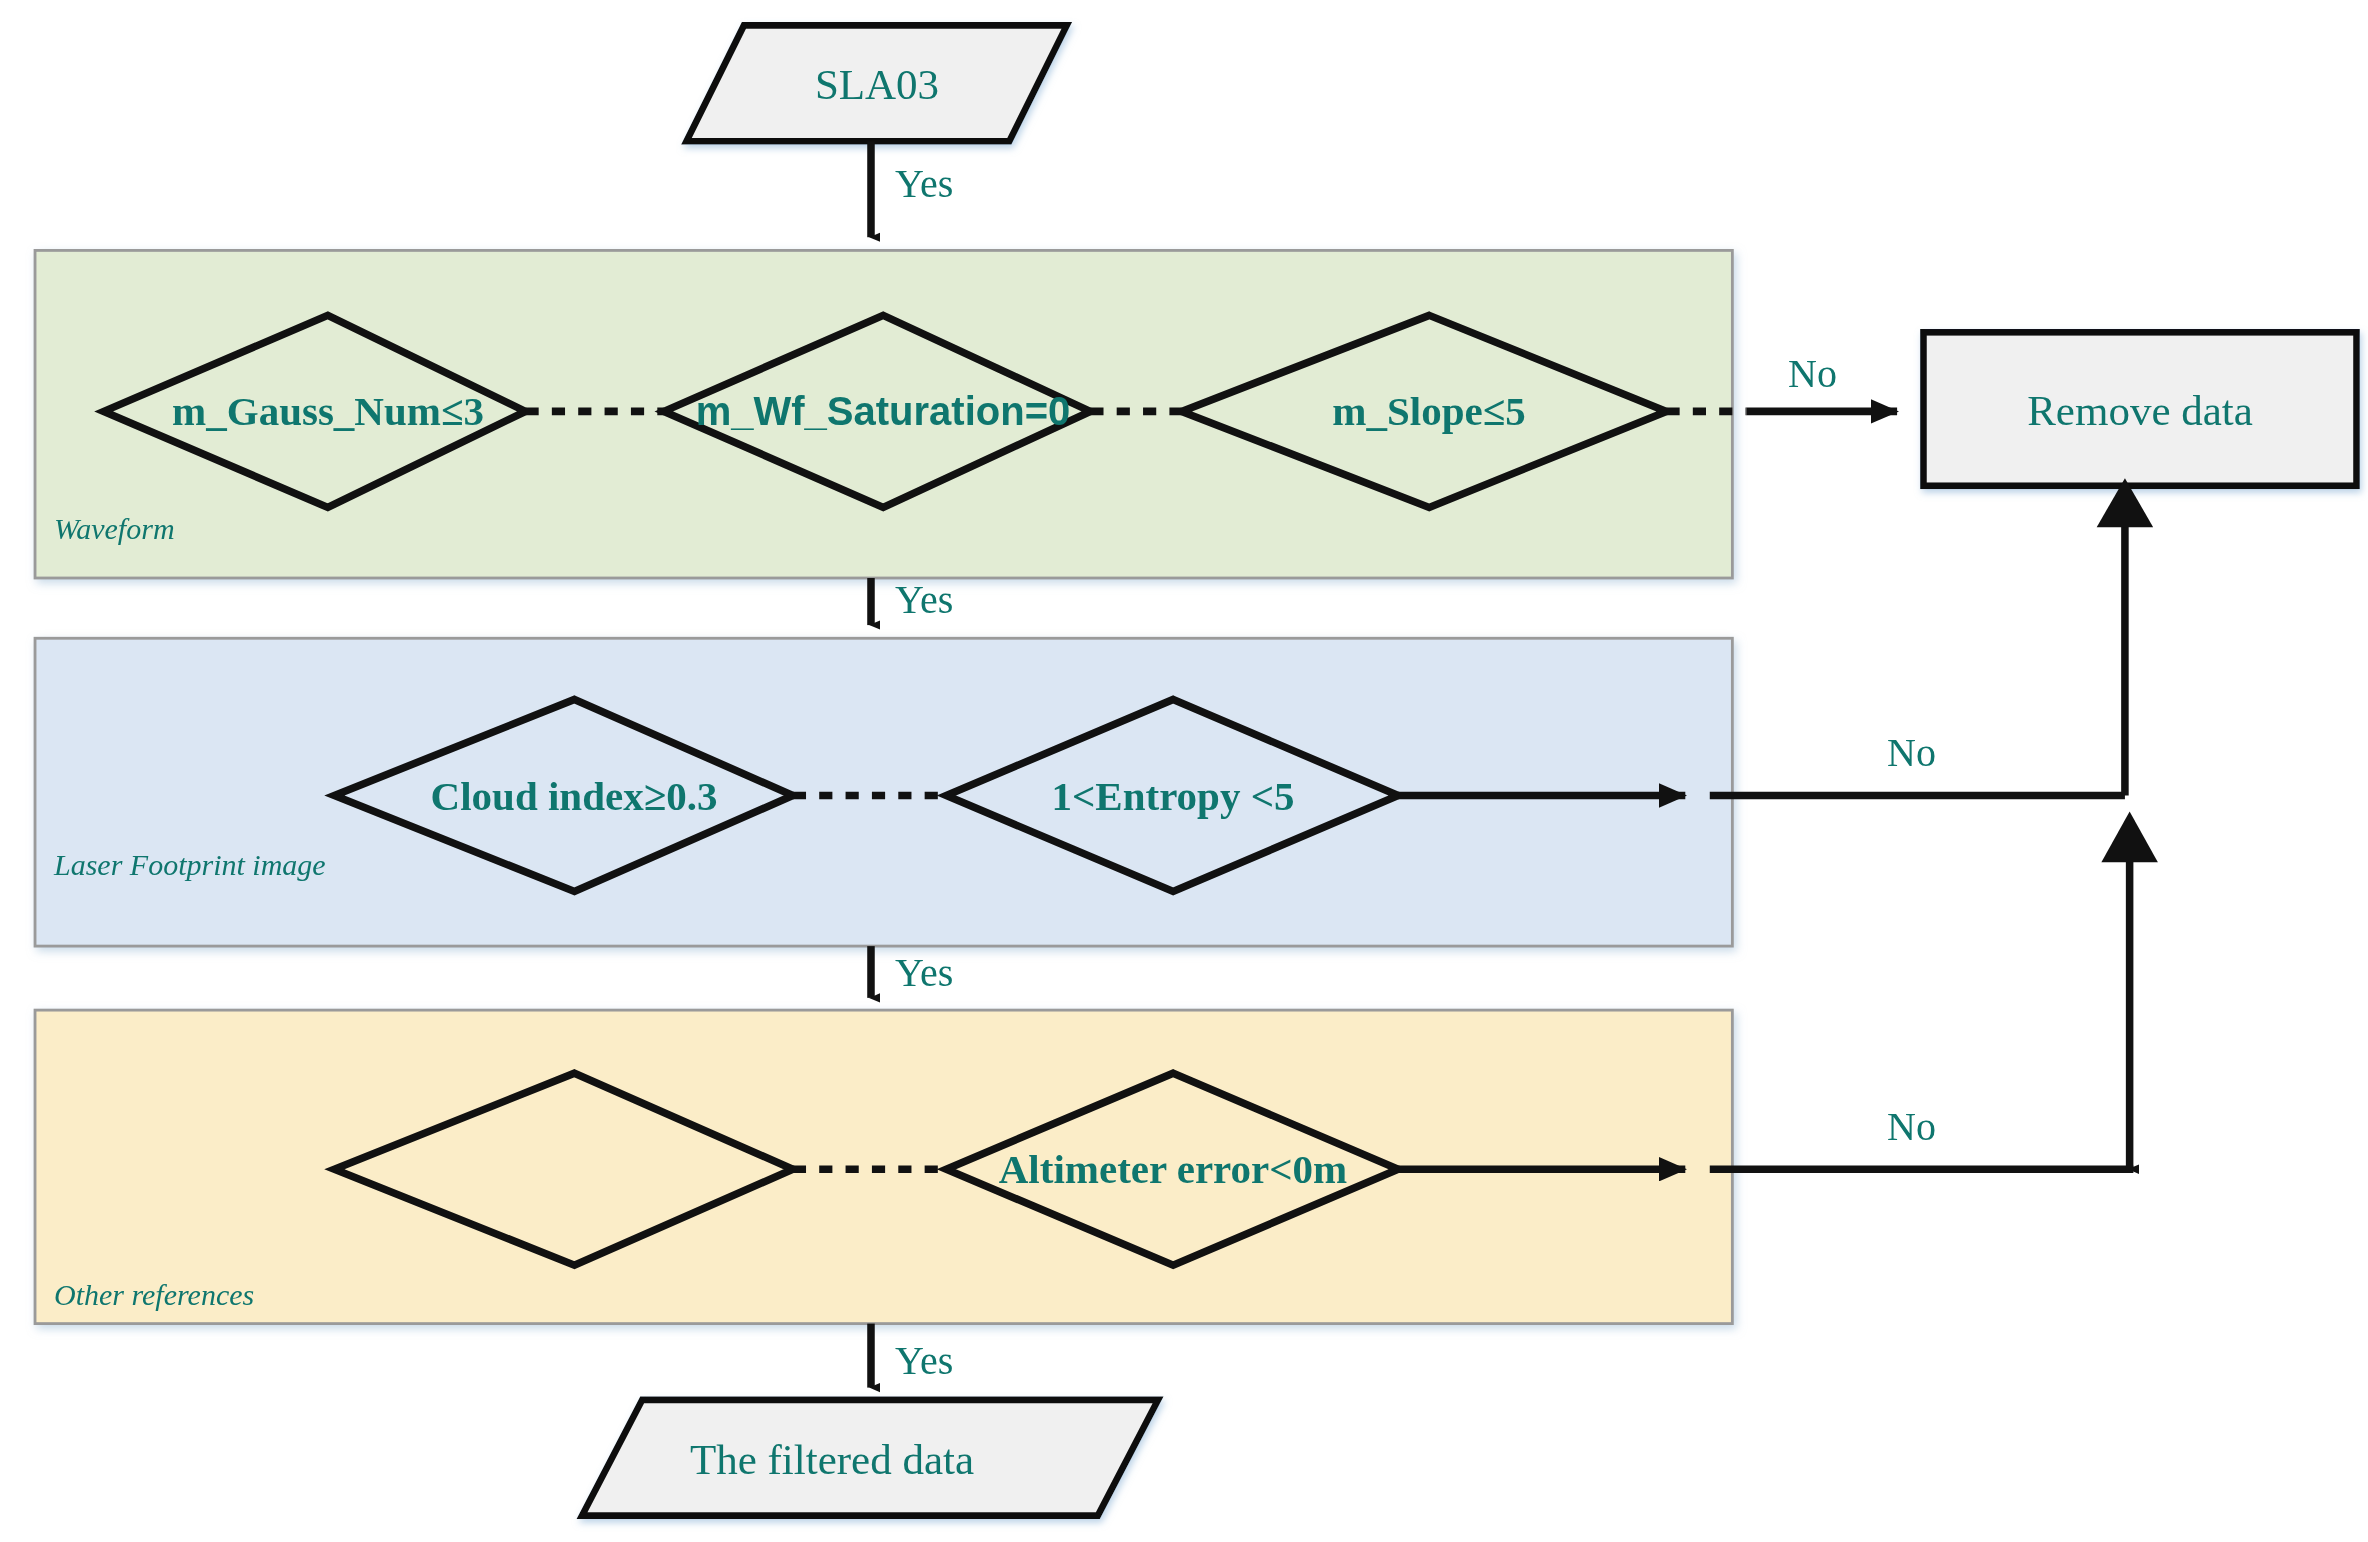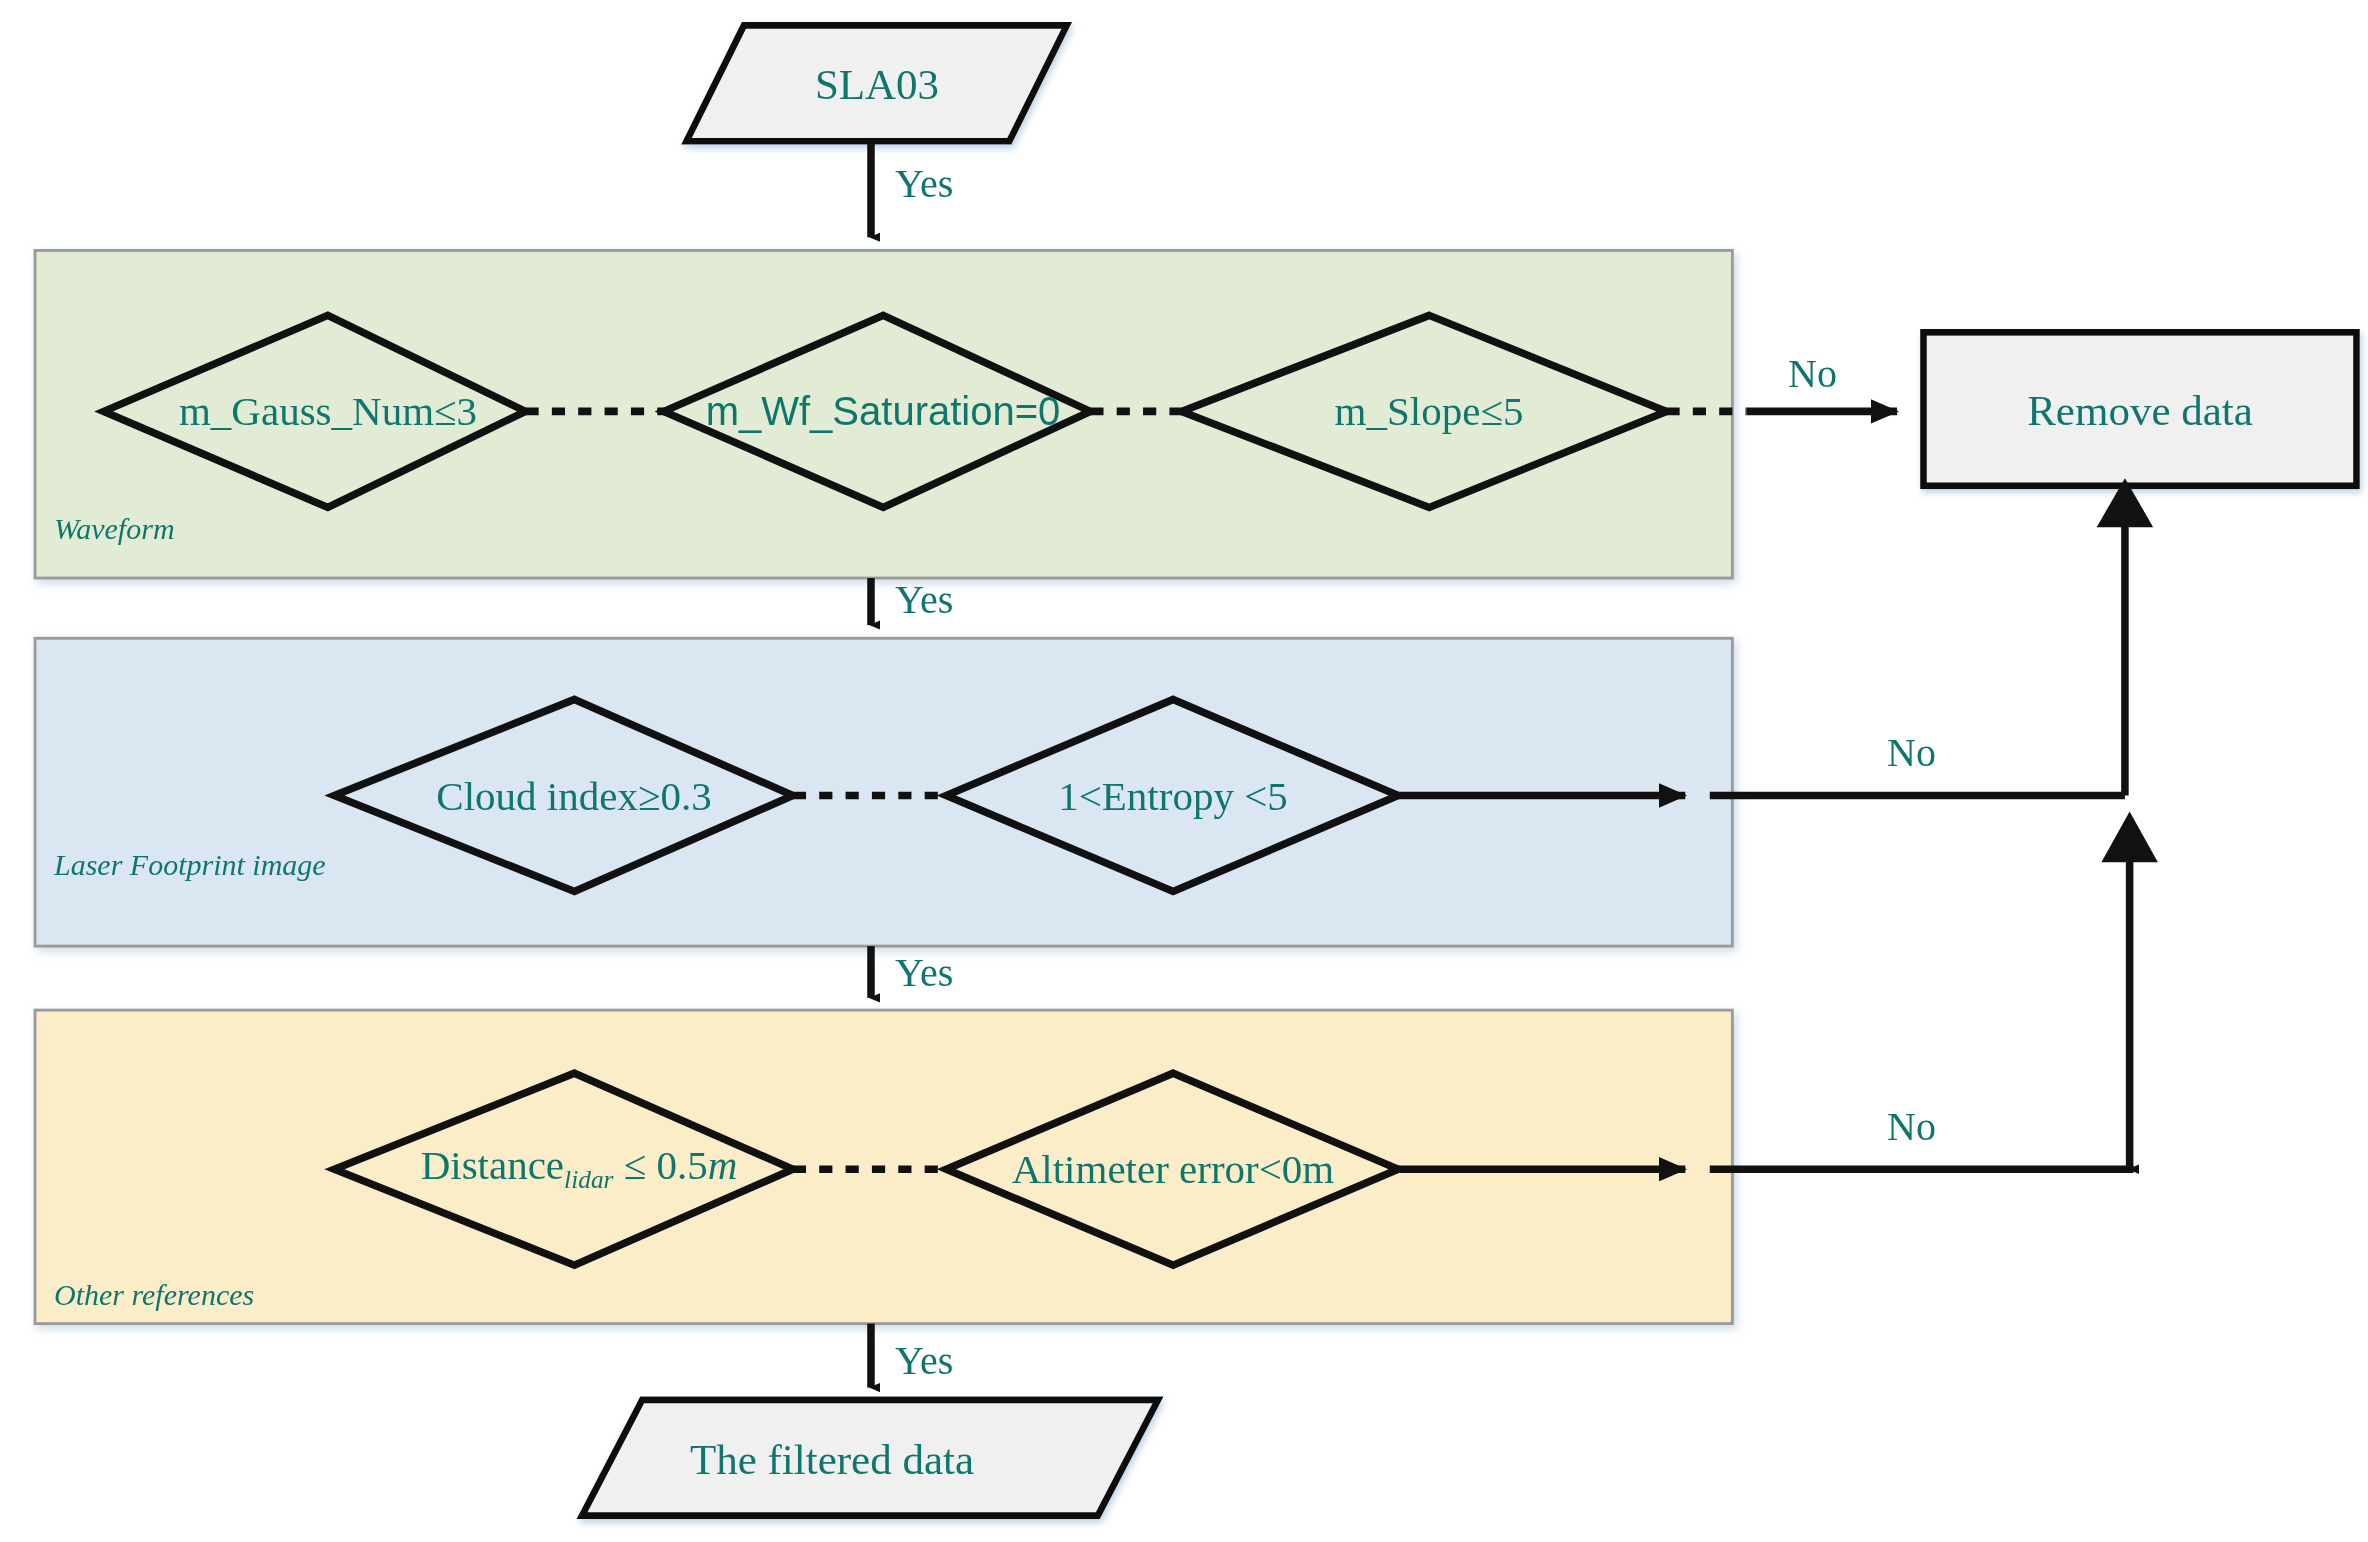--- a/index.html
+++ b/index.html
@@ -31,20 +31,21 @@
     color: #0f766e;
     font-family: "Liberation Serif", "DejaVu Serif", serif;
     line-height: 1;
   }
   .node-label {
     font-size: 43px;
     text-align: center;
   }
   .diamond-label {
     font-size: 41px;
+    font-weight: bold;
   }
   .diamond-label.sans {
     font-family: "Liberation Sans", "DejaVu Sans", sans-serif;
     font-size: 40px;
   }
   .edge-label {
     font-size: 40px;
   }
   .band-label {
     font-size: 30px;
@@ -135,21 +136,20 @@
 
   <div class="txt node-label centerer" style="left:2140px; top:410px;">Remove data</div>
 
   <div class="txt diamond-label centerer" style="left:328px; top:411px;">m_Gauss_Num≤3</div>
   <div class="txt diamond-label sans centerer" style="left:883px; top:411px;">m_Wf_Saturation=0</div>
   <div class="txt diamond-label centerer" style="left:1429px; top:411px;">m_Slope≤5</div>
 
   <div class="txt diamond-label centerer" style="left:574px; top:796px;">Cloud index≥0.3</div>
   <div class="txt diamond-label centerer" style="left:1173px; top:796px;">1&lt;Entropy &lt;5</div>
 
-  <div class="txt diamond-label centerer" style="left:579px; top:1169px;"><span>Distance</span><span class="sub">lidar</span><span> ≤ 0.5</span><span class="ital">m</span></div>
   <div class="txt diamond-label centerer" style="left:1173px; top:1169px;">Altimeter error&lt;0m</div>
 
   <div class="txt band-label" style="left:54px; top:514px;">Waveform</div>
   <div class="txt band-label" style="left:54px; top:850px;">Laser Footprint image</div>
   <div class="txt band-label" style="left:54px; top:1260px;margin-top:20px;">Other references</div>
 
   <div class="txt edge-label" style="left:895px; top:164px;">Yes</div>
   <div class="txt edge-label" style="left:895px; top:580px;">Yes</div>
   <div class="txt edge-label" style="left:895px; top:953px;">Yes</div>
   <div class="txt edge-label" style="left:895px; top:1341px;">Yes</div>

